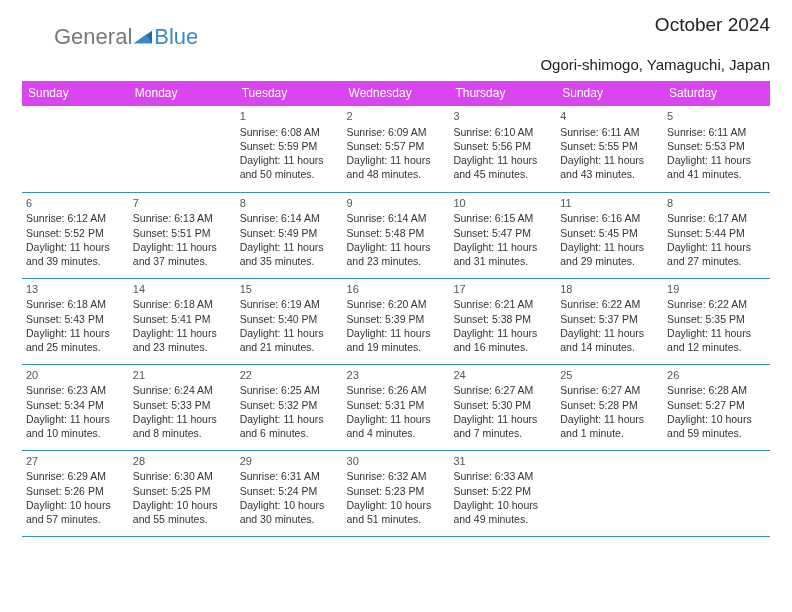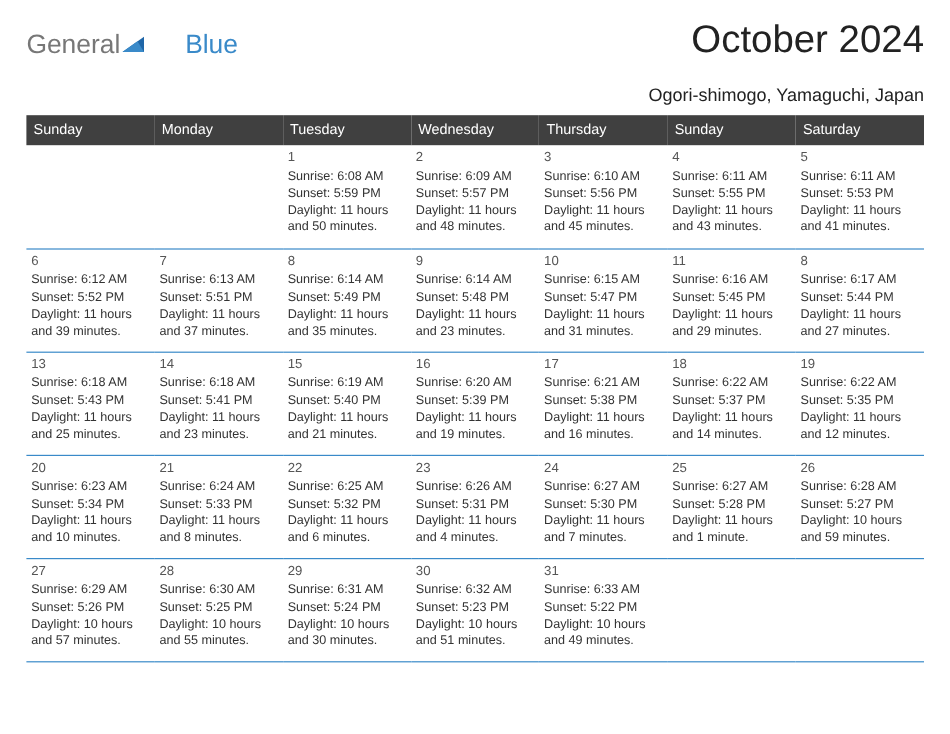--- a/index.html
+++ b/index.html
@@ -7,29 +7,29 @@
     font-family: Arial, Helvetica, sans-serif;
     width: 792px;
     height: 612px;
     background: #fff;
     padding: 14px 22px 12px 22px;
     font-size: 11px;
     color: #222;
   }
   .header { display: flex; justify-content: space-between; align-items: flex-start; margin-bottom: 8px; }
   .logo { display: flex; align-items: center; gap: 2px; font-size: 22px; padding-top: 10px;}
-  .logo .general { color: #777; font-weight: 400; }
-  .logo .blue { color: #3a8ac9; font-weight: 400; margin-left: 32px; }
+  .logo .general { color: #777; font-weight: 400; margin-left: 32px; }
+  .logo .blue { color: #3a8ac9; font-weight: 400; }
   .logo svg { width: 18px; height: 14px; }
   .title-block { text-align: right; }
-  .month-year { font-size: 32px; font-weight: 400; color: #222; }
+  .month-year { font-size: 19px; font-weight: 400; color: #222; }
   .location { font-size: 15px; color: #222; margin-top: 20px; }
   table { width: 100%; border-collapse: collapse; table-layout: fixed; }
   thead th {
-    background: #404040;
+    background: #d946ef;
     color: #fff;
     font-weight: 400;
     text-align: left;
     padding: 5px 6px 6px 6px;
     font-size: 12px;
   }
   tbody td {
     vertical-align: top;
     padding: 3px 4px 6px 4px;
     border-bottom: 1px solid #3a8ac9;

